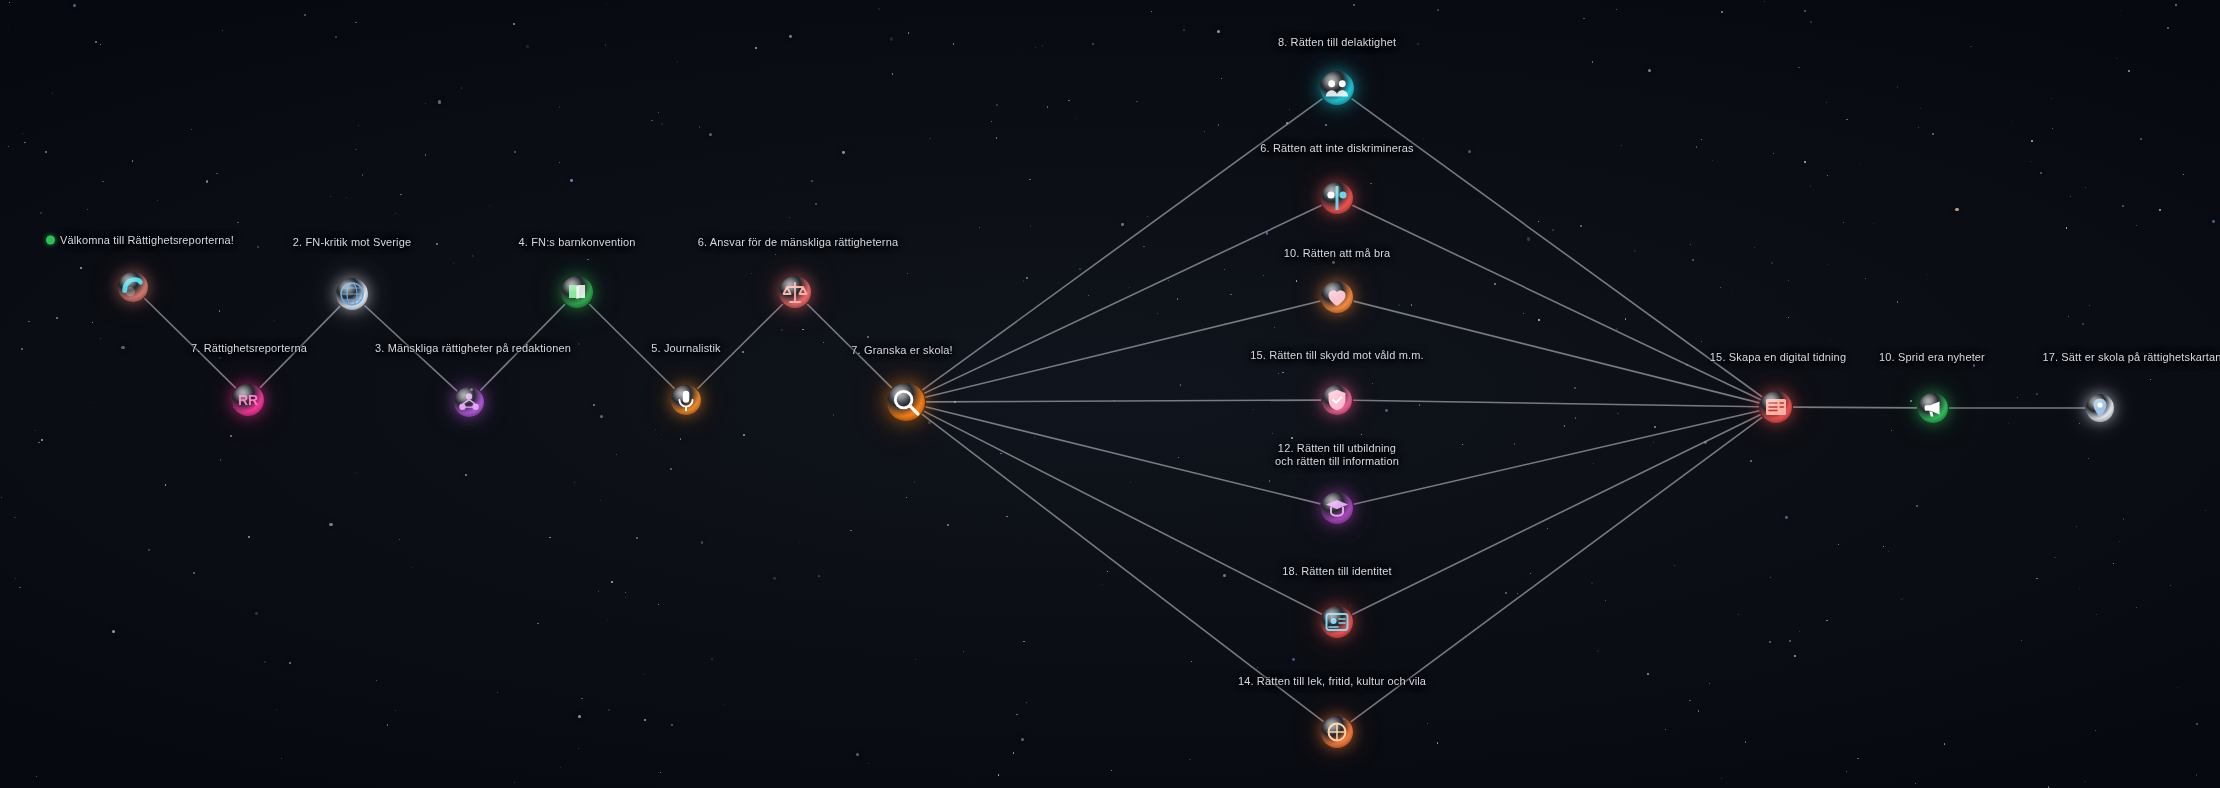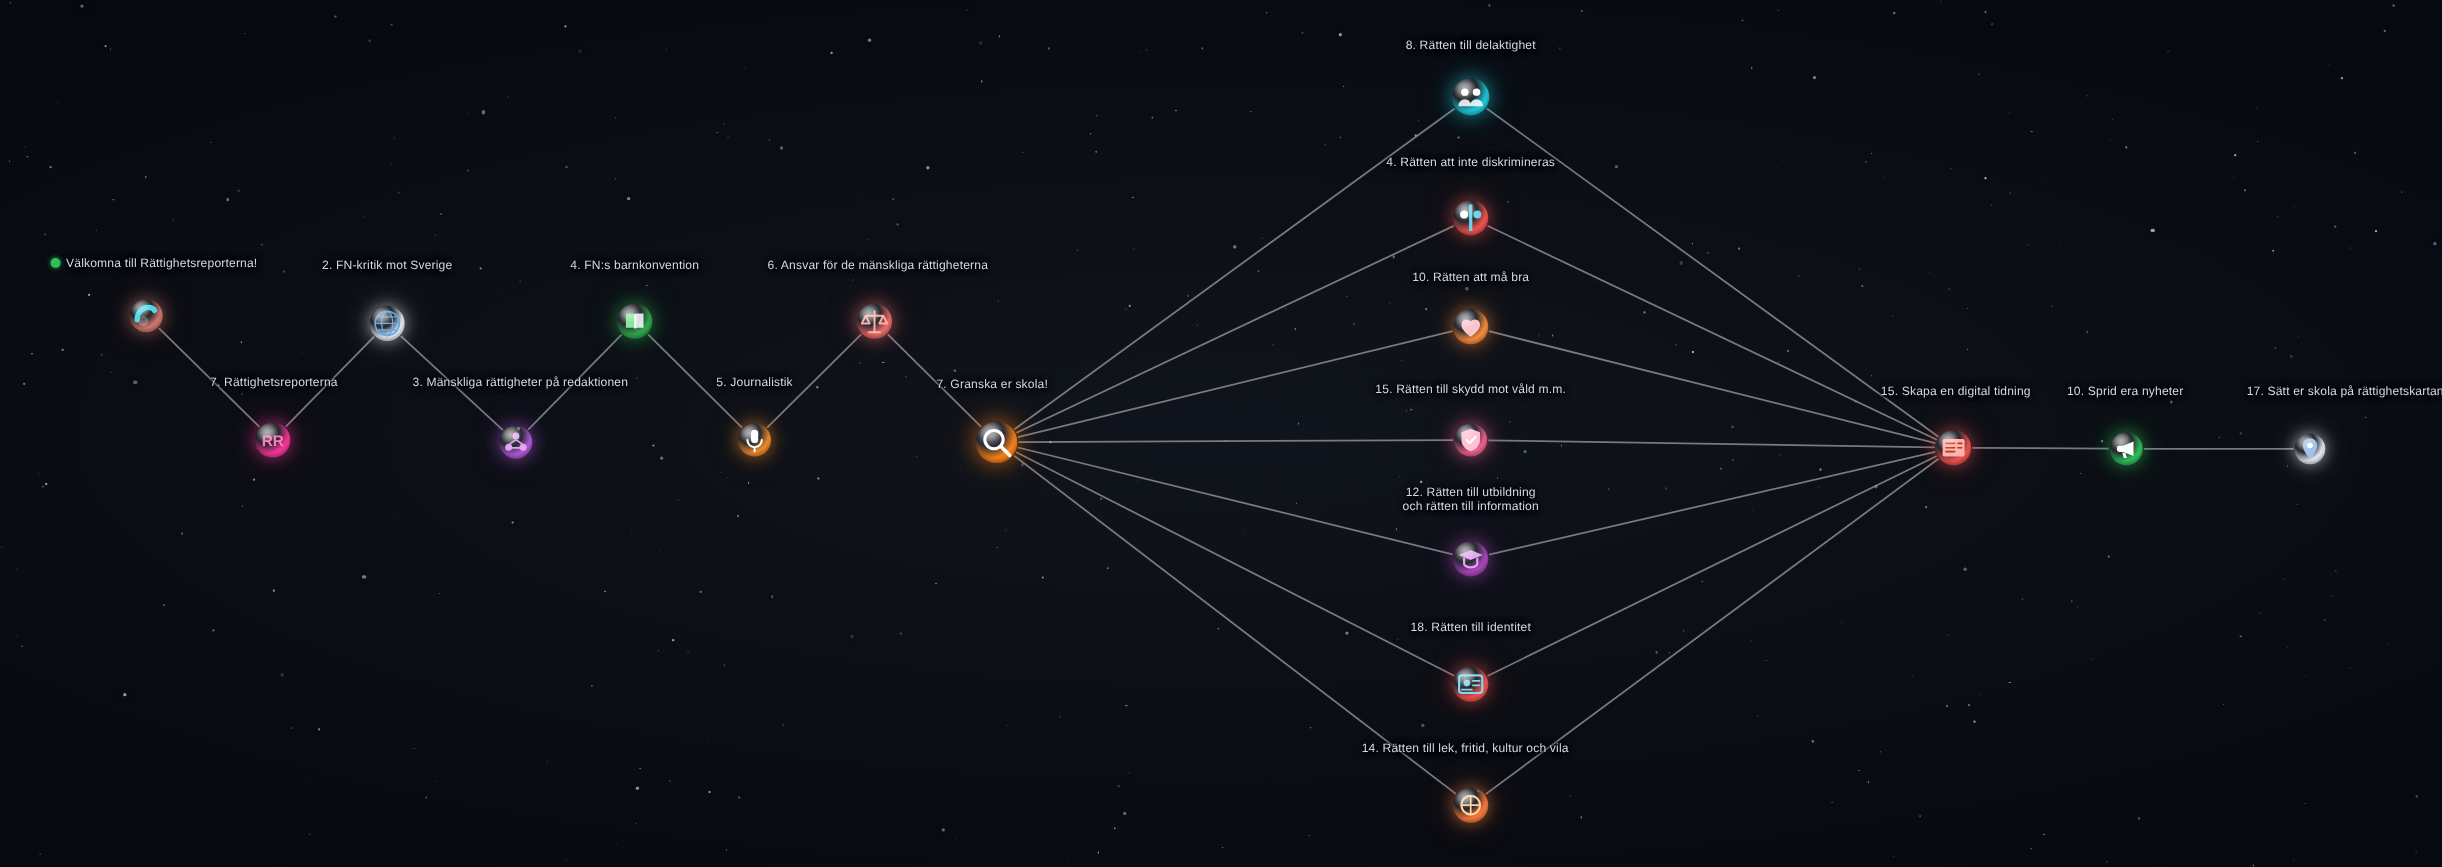--- a/index.html
+++ b/index.html
@@ -664,21 +664,21 @@
   <div id="labels">
       <div class="label" style="left: 140px; top: 240px;"><span class="dot" style="background: rgb(47, 191, 90);"></span><span>Välkomna till Rättighetsreporterna!</span></div>
       <div class="label" style="left: 249px; top: 348px;"><span>7. Rättighetsreporterna</span></div>
       <div class="label" style="left: 352px; top: 242px;"><span>2. FN-kritik mot Sverige</span></div>
       <div class="label" style="left: 473px; top: 348px;"><span>3. Mänskliga rättigheter på redaktionen</span></div>
       <div class="label" style="left: 577px; top: 242px;"><span>4. FN:s barnkonvention</span></div>
       <div class="label" style="left: 686px; top: 348px;"><span>5. Journalistik</span></div>
       <div class="label" style="left: 798px; top: 242px;"><span>6. Ansvar för de mänskliga rättigheterna</span></div>
       <div class="label" style="left: 902px; top: 350px;"><span>7. Granska er skola!</span></div>
       <div class="label" style="left: 1337px; top: 42px; text-align: center;"><span>8. Rätten till delaktighet</span></div>
-      <div class="label" style="left: 1337px; top: 148px;"><span>4. Rätten att inte diskrimineras</span></div>
+      <div class="label" style="left: 1337px; top: 148px;"><span>6. Rätten att inte diskrimineras</span></div>
       <div class="label" style="left: 1337px; top: 253px;"><span>10. Rätten att må bra</span></div>
       <div class="label" style="left: 1337px; top: 355px;"><span>15. Rätten till skydd mot våld m.m.</span></div>
       <div class="label two-line" style="left: 1337px; top: 455px;"><span>12. Rätten till utbildning<br>och rätten till information</span></div>
       <div class="label" style="left: 1337px; top: 571px;"><span>18. Rätten till identitet</span></div>
       <div class="label" style="left: 1332px; top: 681px;"><span>14. Rätten till lek, fritid, kultur och vila</span></div>
       <div class="label" style="left: 1778px; top: 357px;"><span>15. Skapa en digital tidning</span></div>
       <div class="label" style="left: 1932px; top: 357px;"><span>10. Sprid era nyheter</span></div>
       <div class="label" style="left: 2104px; top: 357px; margin-left: 28px;"><span>17. Sätt er skola på rättighetskartan</span></div>
     </div>
 

